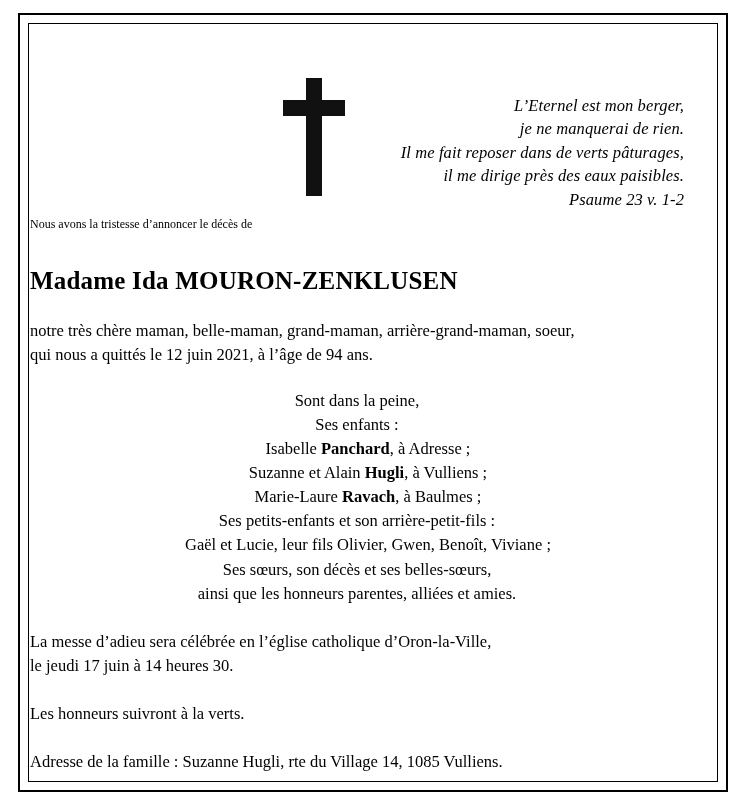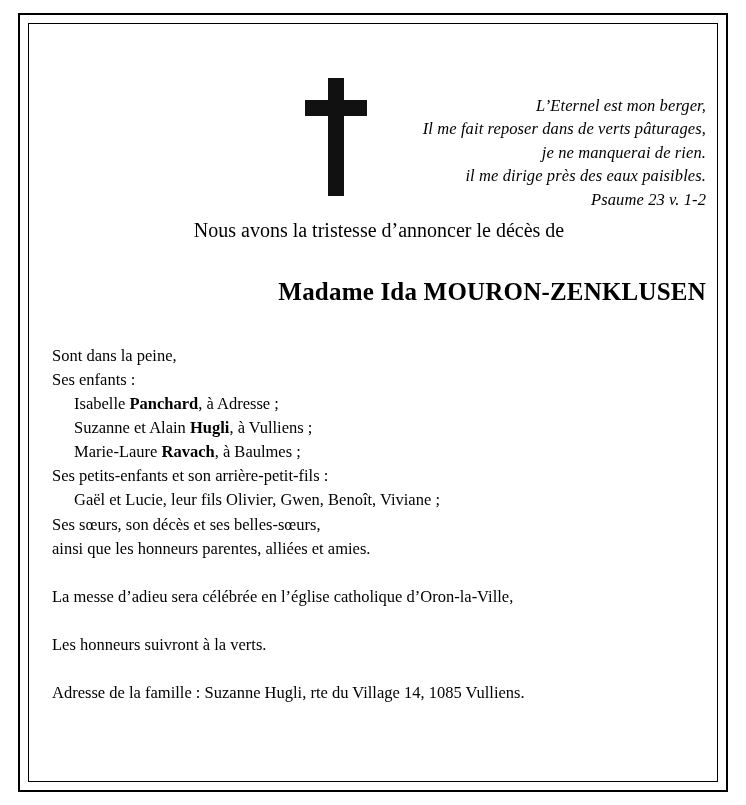--- a/index.html
+++ b/index.html
@@ -34,21 +34,21 @@
     position: absolute;
     left: 28px;
     top: 23px;
     right: 28px;
     bottom: 23px;
     border: 1px solid #000000;
     box-sizing: border-box;
   }
   .content {
     position: absolute;
-    left: 52px;
+    left: 30px;
     top: 40px;
     width: 654px;
     box-sizing: border-box;
   }
 
   
   .header {
     position: relative;
     height: 170px;
   }
@@ -83,41 +83,41 @@
     font-style: italic;
     font-size: 16.5px;
     line-height: 1.42;
     letter-spacing: 0.1px;
   }
   .scripture div {
     white-space: nowrap;
   }
 
   .announce {
-    font-size: 20px;
+    font-size: 12px;
     margin-top: 6px;
     line-height: 1.4;
-    text-align: center;
   }
   .deceased-name {
-    text-align: right;
+    text-align: left;
     font-weight: bold;
     font-size: 25px;
     margin-top: 34px;
     letter-spacing: 0.2px;
   }
   .block {
     font-size: 16.5px;
     line-height: 1.46;
   }
   .para {
     margin-top: 24px;
   }
   .para-tight {
-    margin-top: 38px;
+    margin-top: 22px;
+    text-align: center;
   }
   .indent {
     padding-left: 22px;
   }
   b { font-weight: bold; }
 </style>
 </head>
 <body>
 
 <div class="page">
@@ -129,32 +129,36 @@
 
     <div class="header">
 
       <div class="cross">
         <div class="v-bar"></div>
         <div class="h-bar"></div>
       </div>
 
       <div class="scripture">
         <div>L’Eternel est mon berger,</div>
+        <div>je ne manquerai de rien.</div>
         <div>Il me fait reposer dans de verts pâturages,</div>
-        <div>je ne manquerai de rien.</div>
         <div>il me dirige près des eaux paisibles.</div>
         <div>Psaume 23 v. 1-2</div>
       </div>
 
     </div>
 
     <div class="announce">Nous avons la tristesse d’annoncer le décès de</div>
 
     <div class="deceased-name">Madame Ida MOURON-ZENKLUSEN</div>
 
+    <div class="block para">
+      <div>notre très chère maman, belle-maman, grand-maman, arrière-grand-maman, soeur,</div>
+      <div>qui nous a quittés le 12 juin 2021, à l’âge de 94 ans.</div>
+    </div>
 
     <div class="block para-tight">
       <div>Sont dans la peine,</div>
       <div>Ses enfants :</div>
 
       <div class="indent">
         <span>Isabelle </span><b>Panchard</b><span>, à Adresse ;</span>
       </div>
       <div class="indent">
         <span>Suzanne et Alain </span><b>Hugli</b><span>, à Vulliens ;</span>
@@ -164,20 +168,21 @@
       </div>
 
       <div>Ses petits-enfants et son arrière-petit-fils :</div>
       <div class="indent">Gaël et Lucie, leur fils Olivier, Gwen, Benoît, Viviane ;</div>
       <div>Ses sœurs, son décès et ses belles-sœurs,</div>
       <div>ainsi que les honneurs parentes, alliées et amies.</div>
     </div>
 
     <div class="block para">
       <div>La messe d’adieu sera célébrée en l’église catholique d’Oron-la-Ville,</div>
+      <div>le jeudi 17 juin à 14 heures 30.</div>
     </div>
 
     <div class="block para">Les honneurs suivront à la verts.</div>
 
     <div class="block para">Adresse de la famille : Suzanne Hugli, rte du Village 14, 1085 Vulliens.</div>
 
   </div>
 </div>
 
 </body></html>

